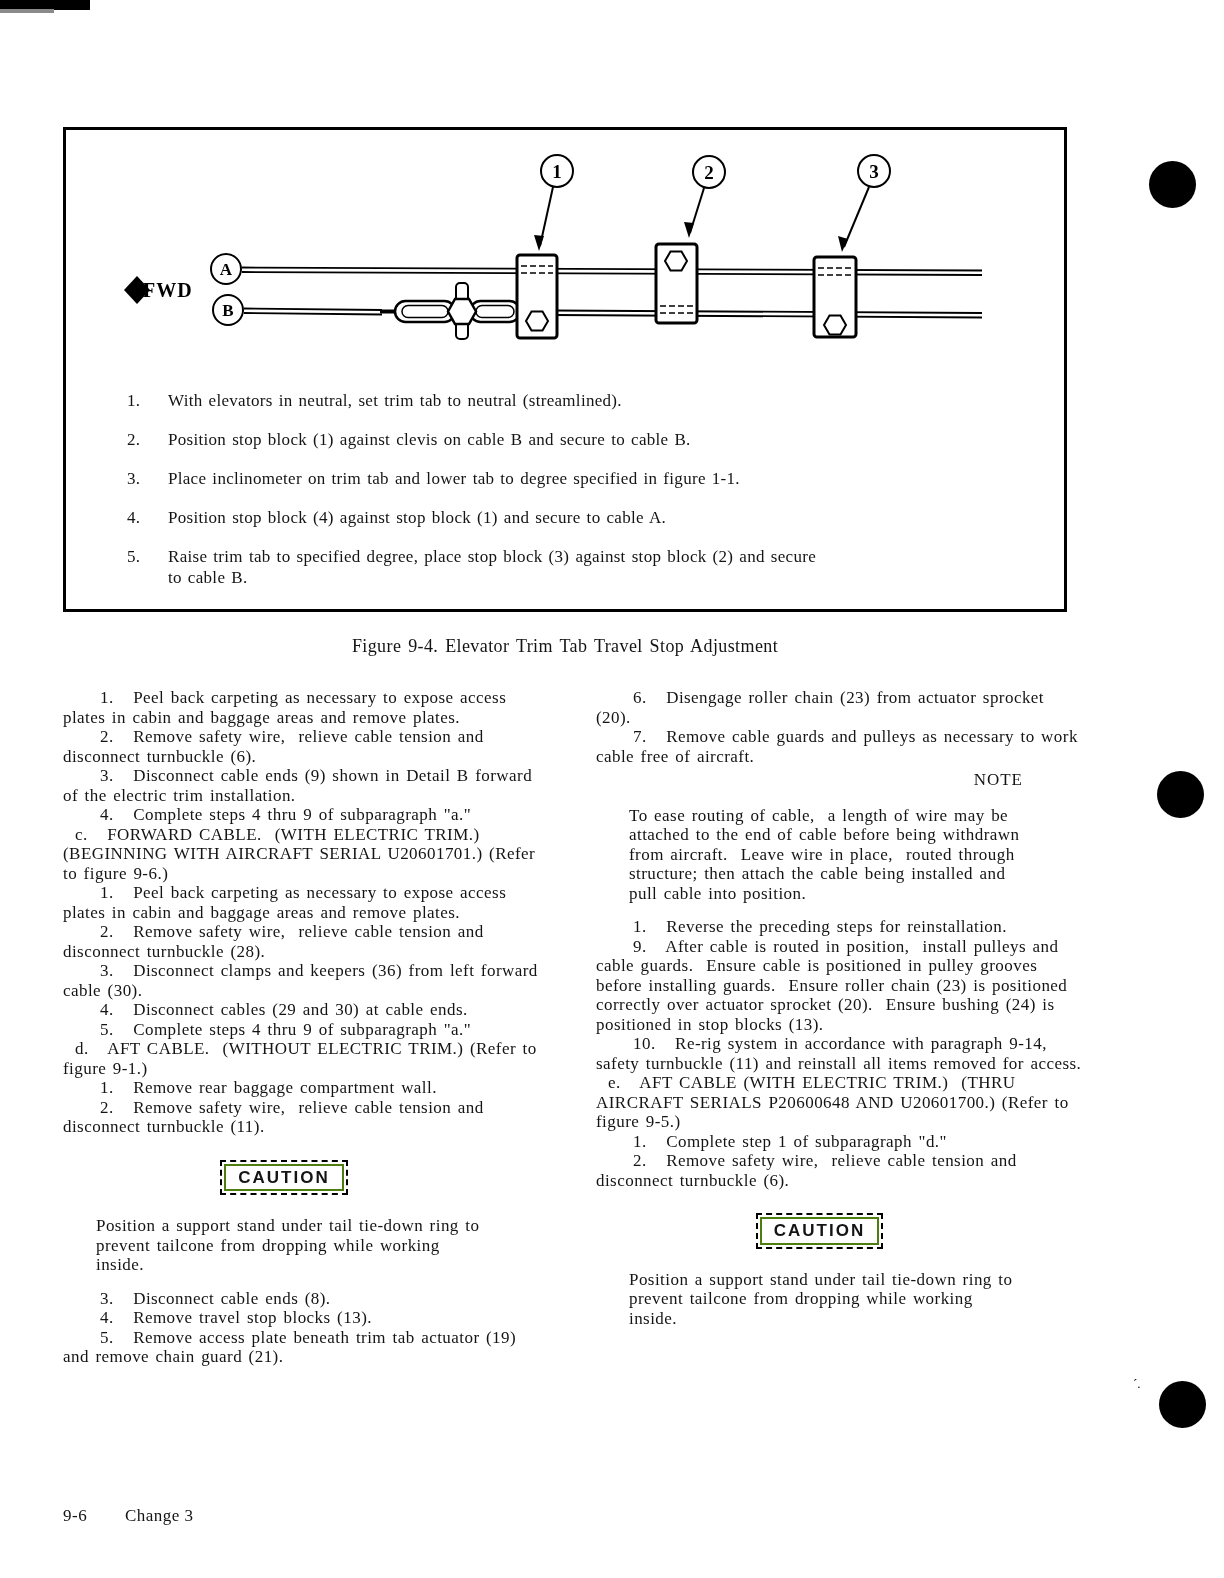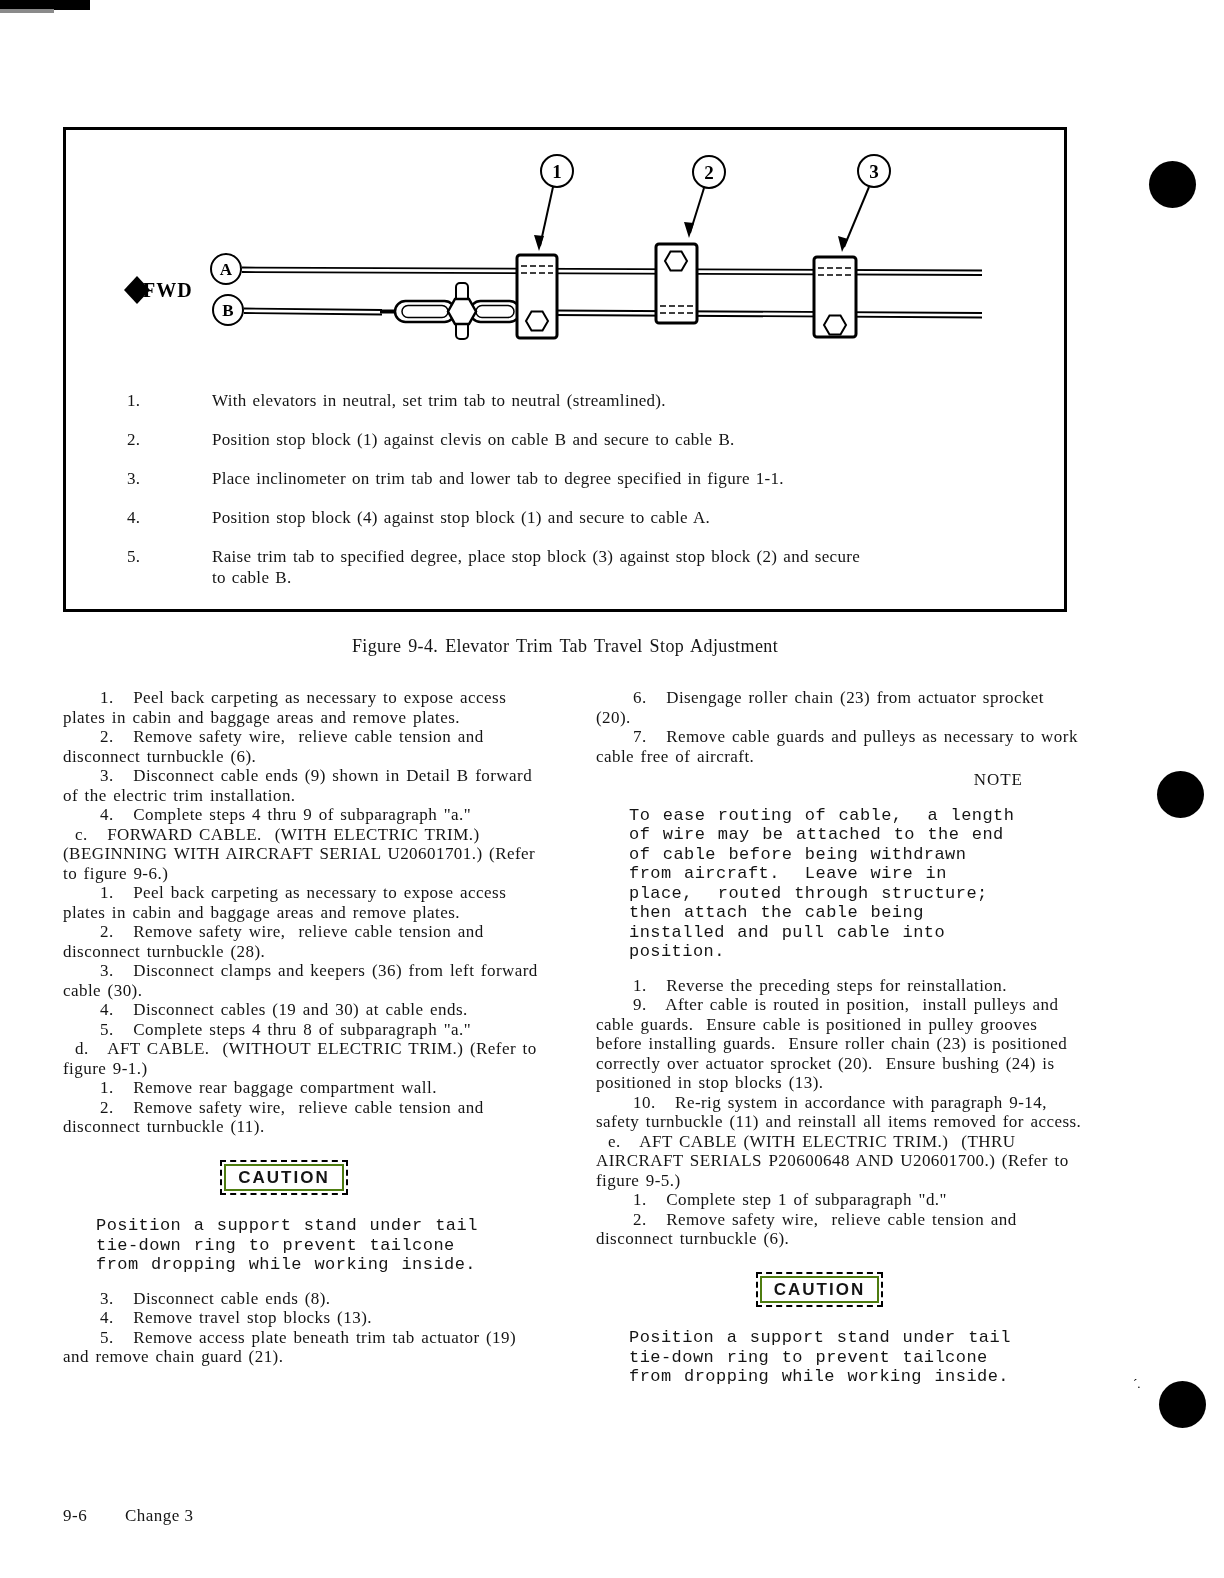--- a/index.html
+++ b/index.html
@@ -13,30 +13,30 @@
   .dot-2{left:1157px;top:771px;}
   .dot-3{left:1159px;top:1381px;}
   .speck{position:absolute;left:1133px;top:1376px;font-size:13px;color:#000;}
   
   .figure-box{position:absolute;left:63px;top:127px;width:998px;height:479px;border:3px solid #000;background:#fff;}
   .diagram{position:absolute;left:0;top:0;}
   .fig-steps{position:absolute;left:0;top:260px;width:100%;}
   .fig-step{display:flex;padding-left:61px;margin-bottom:18px;font-size:17px;line-height:21px;
             letter-spacing:0.3px;word-spacing:1.5px;}
   .fig-step .num{flex:0 0 41px;}
-  .fig-step .txt{max-width:655px;margin-left:44px;}
+  .fig-step .txt{max-width:655px;}
   .fig-caption{position:absolute;left:63px;top:636px;width:1004px;text-align:center;
                font-size:18px;letter-spacing:0.4px;word-spacing:2px;}
   
   .col{position:absolute;top:688px;font-size:17px;line-height:19.5px;letter-spacing:0.45px;word-spacing:1.8px;}
   .col-left{left:63px;width:482px;}
   .col-right{left:596px;width:487px;}
   .step{text-indent:37px;white-space:pre-wrap;}
   .subpara{text-indent:12px;white-space:pre-wrap;}
-  .indent{margin:14px 42px 14px 33px;max-width:392px;white-space:pre-wrap;font-family:Liberation Mono, monospace;}
+  .indent{margin:14px 42px 14px 33px;max-width:392px;white-space:pre-wrap;}
   .note-head{text-align:right;margin:4px 60px 16px 0;letter-spacing:1px;}
   .caution-wrap{text-align:center;margin:27px 40px 25px 0;}
   .caution-box{display:inline-block;border:2px solid #4d7c0f;outline:2px dashed #000;outline-offset:2px;
                padding:2px 12px;font-family:"Liberation Sans", sans-serif;font-weight:bold;
                font-size:17px;letter-spacing:2px;}
   
   .footer{position:absolute;left:63px;top:1506px;font-size:17px;letter-spacing:0.5px;}
   .footer .pg{margin-right:33px;}
   svg text{font-family:"Liberation Serif", serif;}
 </style>
@@ -155,22 +155,22 @@
 
   <div class="col col-left" id="col-left">
       <div class="step">1.   Peel back carpeting as necessary to expose access plates in cabin and baggage areas and remove plates.</div>
       <div class="step">2.   Remove safety wire,  relieve cable tension and disconnect turnbuckle (6).</div>
       <div class="step">3.   Disconnect cable ends (9) shown in Detail B forward of the electric trim installation.</div>
       <div class="step">4.   Complete steps 4 thru 9 of subparagraph "a."</div>
       <div class="subpara">c.   FORWARD CABLE.  (WITH ELECTRIC TRIM.) (BEGINNING WITH AIRCRAFT SERIAL U20601701.) (Refer to figure 9-6.)</div>
       <div class="step">1.   Peel back carpeting as necessary to expose access plates in cabin and baggage areas and remove plates.</div>
       <div class="step">2.   Remove safety wire,  relieve cable tension and disconnect turnbuckle (28).</div>
       <div class="step">3.   Disconnect clamps and keepers (36) from left forward cable (30).</div>
-      <div class="step">4.   Disconnect cables (19 and 30) at cable ends.</div>
-      <div class="step">5.   Complete steps 4 thru 8 of subparagraph "a."</div>
+      <div class="step">4.   Disconnect cables (29 and 30) at cable ends.</div>
+      <div class="step">5.   Complete steps 4 thru 9 of subparagraph "a."</div>
       <div class="subpara">d.   AFT CABLE.  (WITHOUT ELECTRIC TRIM.) (Refer to figure 9-1.)</div>
       <div class="step">1.   Remove rear baggage compartment wall.</div>
       <div class="step">2.   Remove safety wire,  relieve cable tension and disconnect turnbuckle (11).</div>
       <div class="caution-wrap"><span class="caution-box">CAUTION</span></div>
       <div class="indent">Position a support stand under tail tie-down ring to prevent tailcone from dropping while working inside.</div>
       <div class="step">3.   Disconnect cable ends (8).</div>
       <div class="step">4.   Remove travel stop blocks (13).</div>
       <div class="step">5.   Remove access plate beneath trim tab actuator (19) and remove chain guard (21).</div>
     </div>
   <div class="col col-right" id="col-right">

